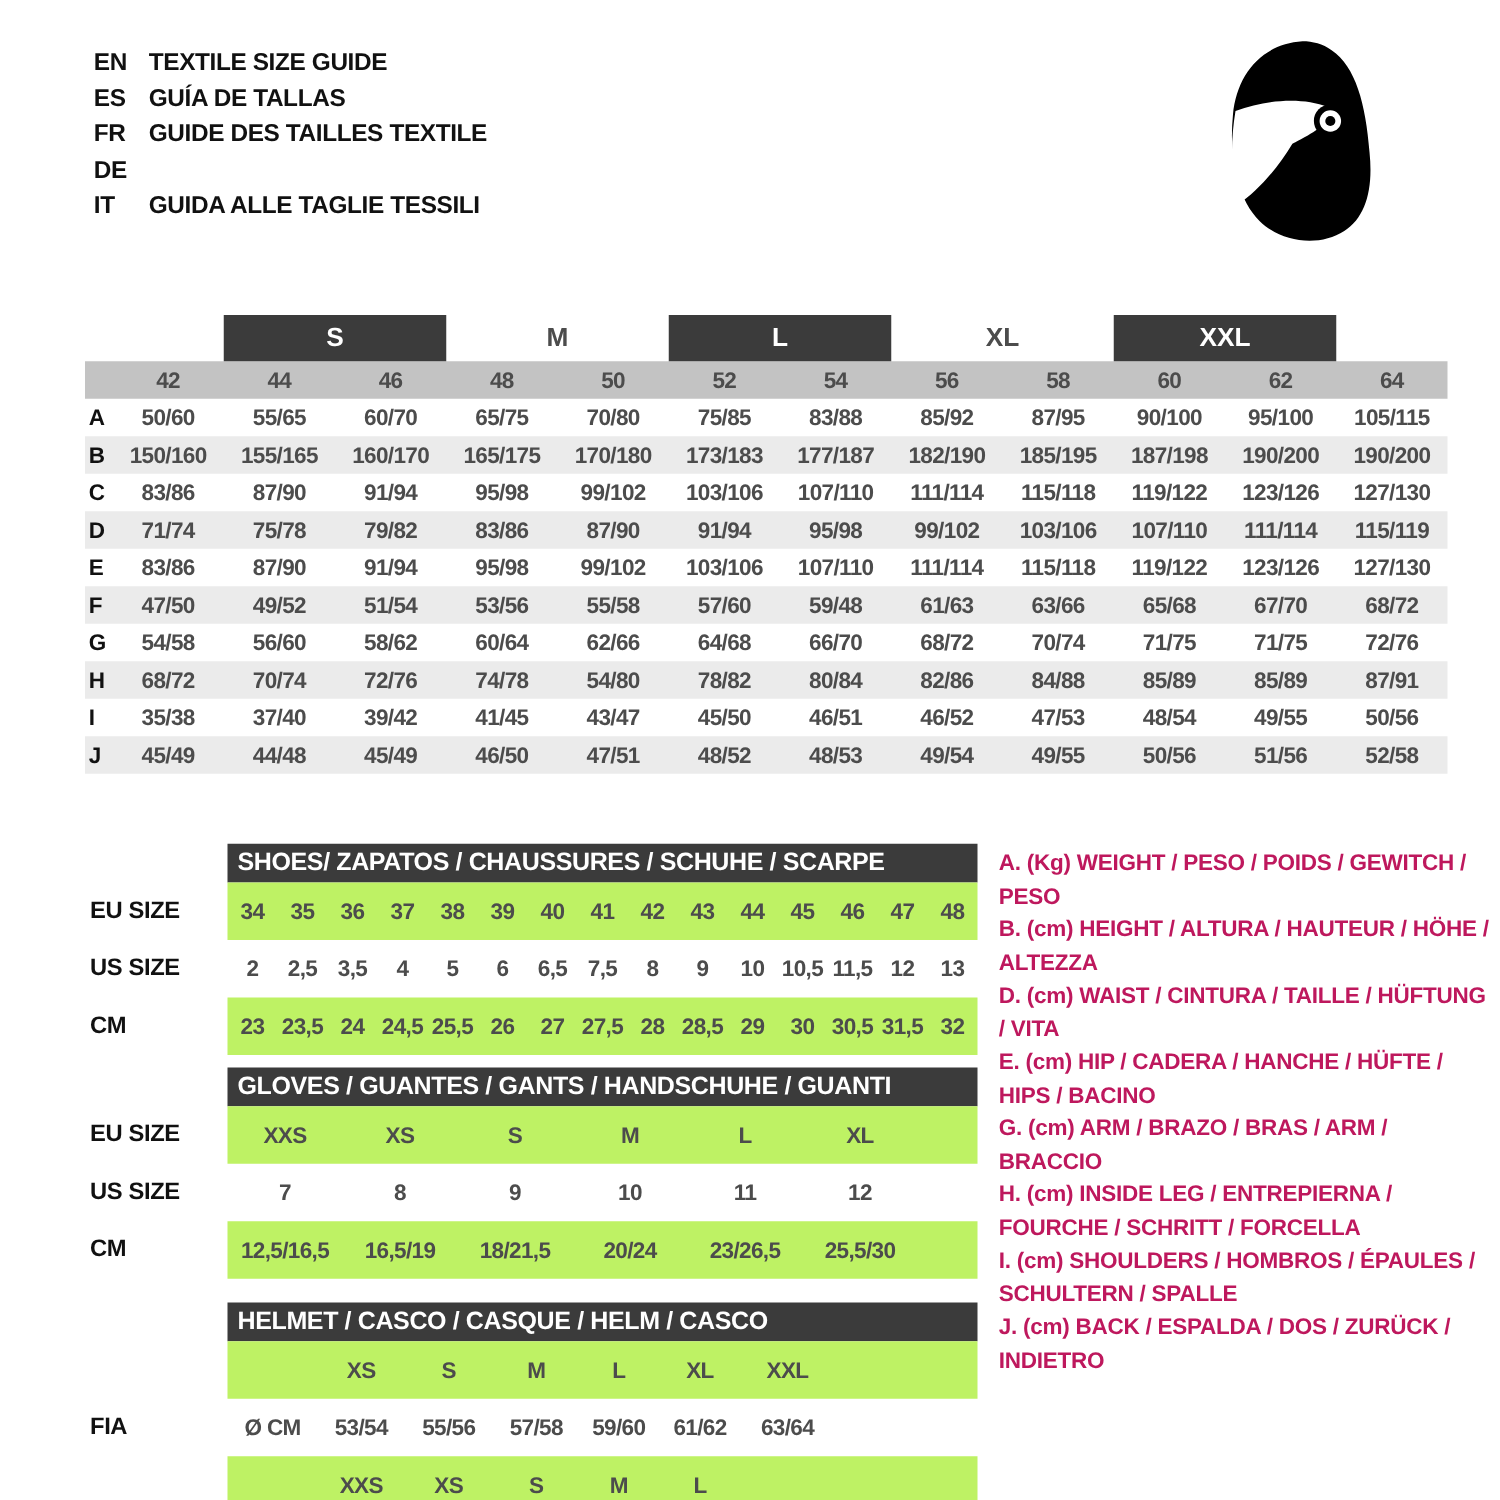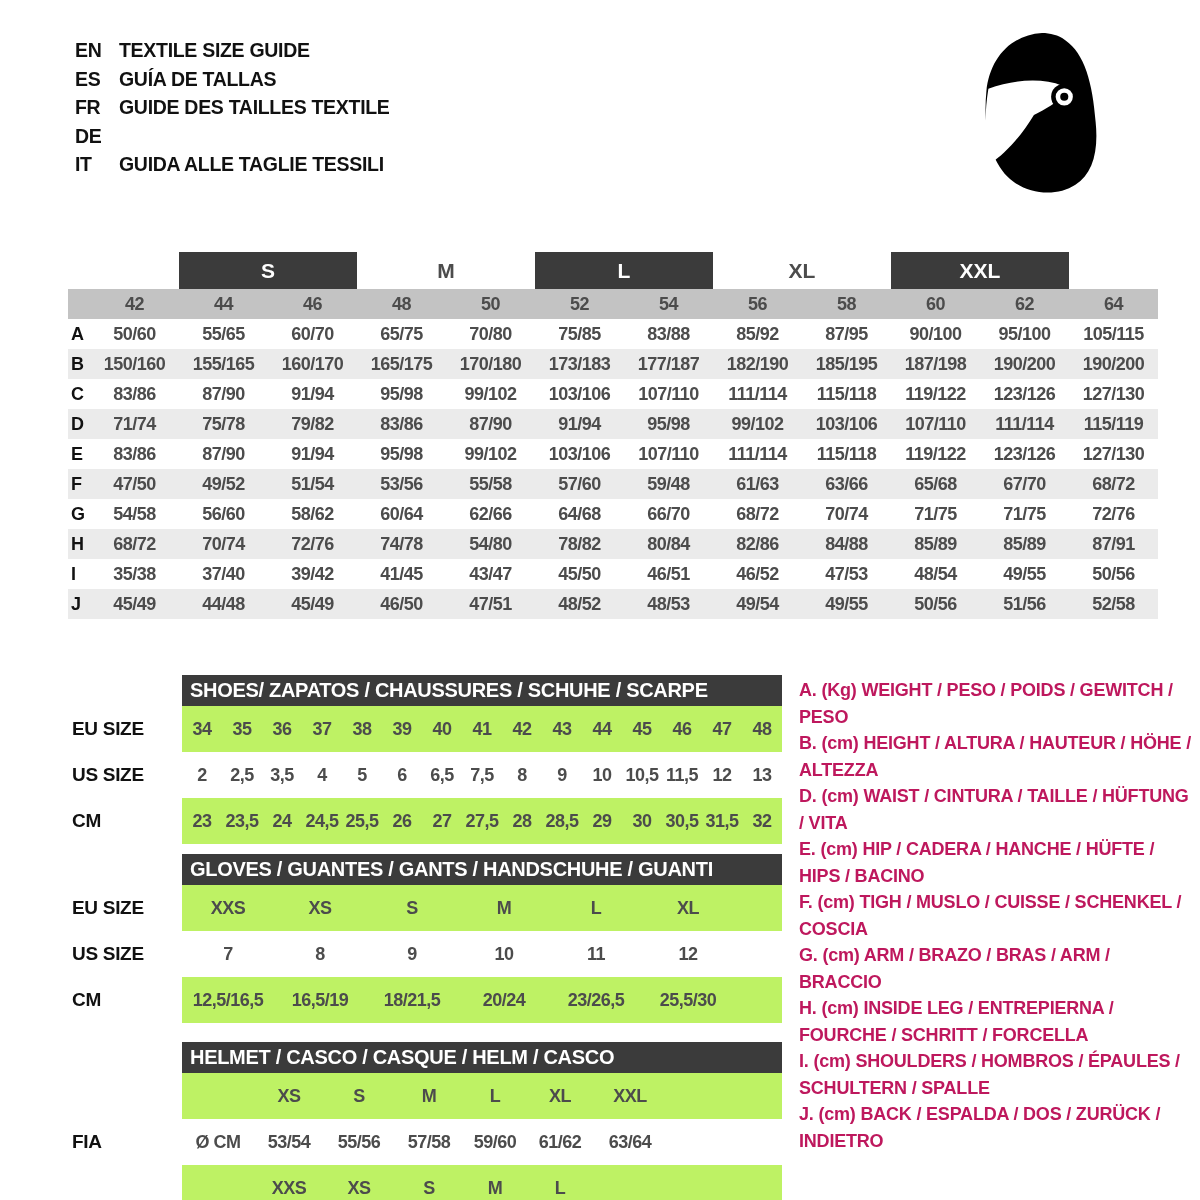--- a/index.html
+++ b/index.html
@@ -449,21 +449,20 @@
               <div class="sec-cell">61</div>
             </div>
           </div>
         </div>
     </div>
     <div class="legend">
         <div class="legend-item">A. (Kg) WEIGHT / PESO / POIDS / GEWITCH / PESO</div>
         <div class="legend-item">B. (cm) HEIGHT / ALTURA / HAUTEUR / HÖHE / ALTEZZA</div>
         <div class="legend-item">D. (cm) WAIST / CINTURA / TAILLE / HÜFTUNG / VITA</div>
         <div class="legend-item">E. (cm) HIP / CADERA / HANCHE / HÜFTE / HIPS / BACINO</div>
-        <div class="legend-item">F. (cm) TIGH / MUSLO / CUISSE / SCHENKEL / COSCIA</div>
         <div class="legend-item">G. (cm) ARM / BRAZO / BRAS / ARM / BRACCIO</div>
         <div class="legend-item">H. (cm) INSIDE LEG / ENTREPIERNA / FOURCHE / SCHRITT / FORCELLA</div>
         <div class="legend-item">I. (cm) SHOULDERS / HOMBROS / ÉPAULES / SCHULTERN / SPALLE</div>
         <div class="legend-item">J. (cm) BACK / ESPALDA / DOS / ZURÜCK / INDIETRO</div>
       </div>
   </div>
 
 </div>
 
 </body></html>

